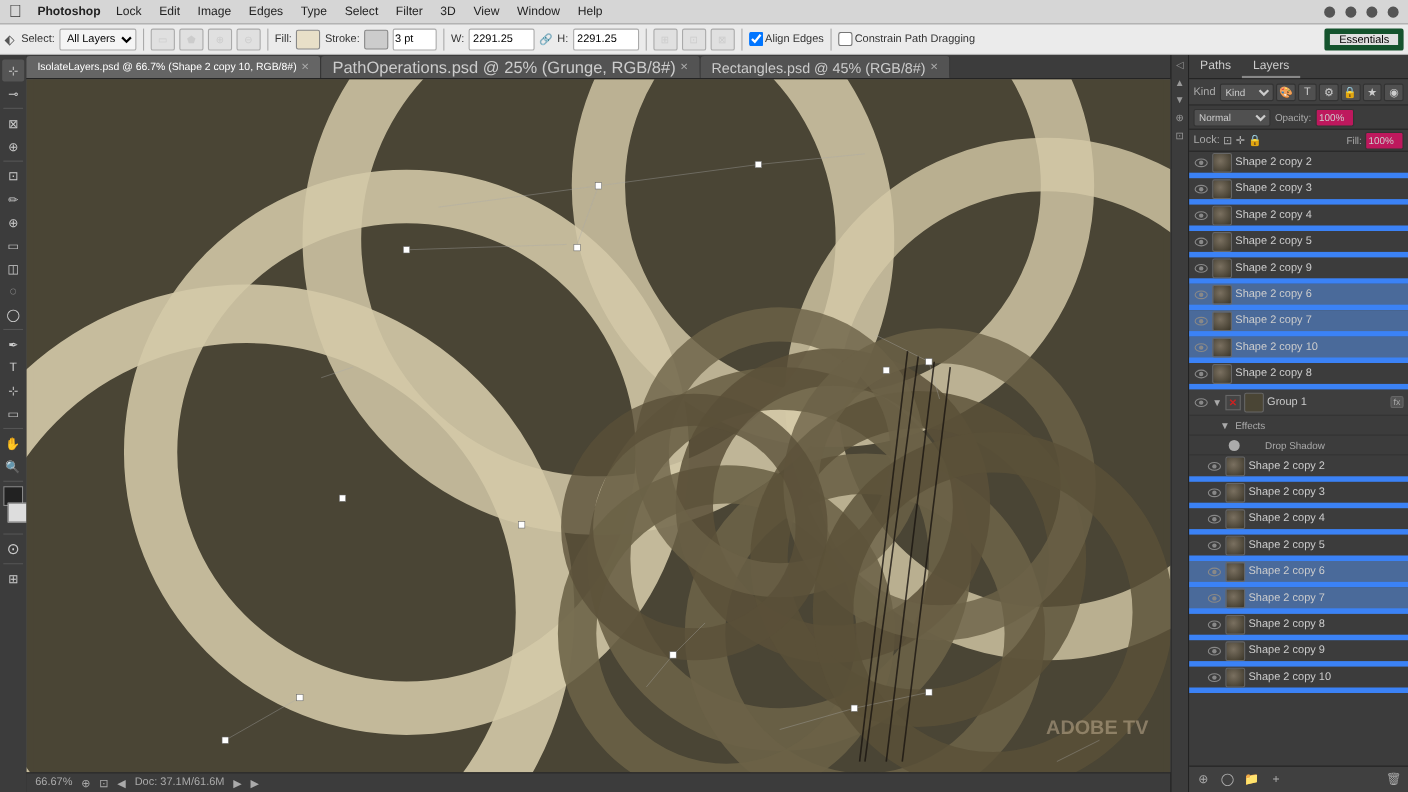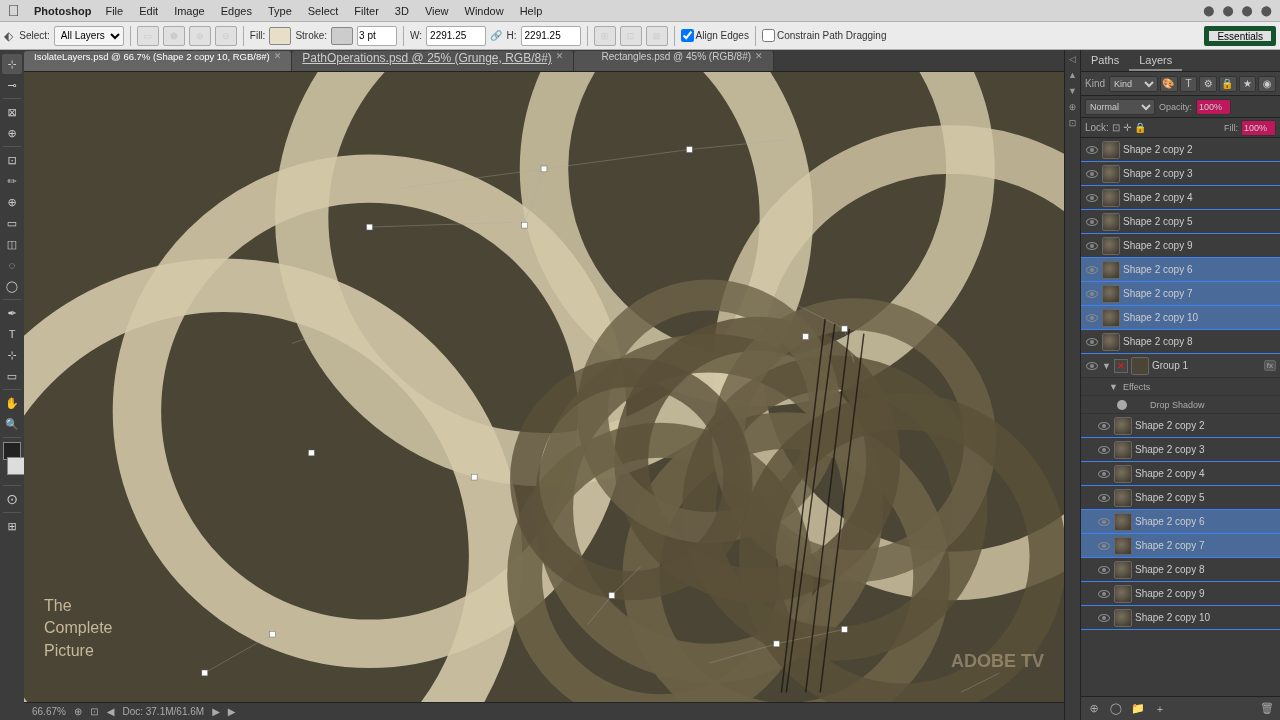--- a/index.html
+++ b/index.html
@@ -42,21 +42,21 @@
 
     
     #canvas-area { flex: 1; display: flex; flex-direction: column; background: #3d3d3d; }
 
     
     #tabs-bar {
       height: 22px; background: #3c3c3c; display: flex; align-items: flex-end;
       border-bottom: 1px solid #222; flex-shrink: 0;
     }
     .tab { height: 20px; padding: 0 10px; background: #535353; color: #ccc; font-size: 10px;
-      display: flex; gap: 4px; cursor: pointer; border-right: 1px solid #333;
+      display: flex; align-items: center; gap: 4px; cursor: pointer; border-right: 1px solid #333;
       border-top-left-radius: 3px; border-top-right-radius: 3px; }
     .tab.active { background: #656565; color: #fff; }
     .tab .close-x { color: #aaa; font-size: 9px; }
 
     
     #canvas-container { flex: 1; overflow: hidden; position: relative; background: #525252; }
 
     
     #artwork {
       position: absolute; top: 0; left: 0; width: 100%; height: 100%;
@@ -101,21 +101,21 @@
     #lock-bar {
       height: 20px; background: #3c3c3c; display: flex; align-items: center; padding: 0 4px; gap: 3px; border-bottom: 1px solid #222;
     }
     .lock-btn { font-size: 10px; color: #aaa; cursor: pointer; }
     .fill-label { font-size: 9px; color: #aaa; margin-left: auto; }
 
     
     #layers-list { flex: 1; overflow-y: auto; background: #3c3c3c; }
     .layer-item {
       height: 24px; display: flex; align-items: center; padding: 0 4px; gap: 3px;
-      cursor: pointer; border-bottom: 1px solid #3b82f6; position: relative;
+      cursor: pointer; border-bottom: 5px solid #3b82f6; position: relative;
     }
     .layer-item.selected { background: #4a6a9a; }
     .layer-visibility { width: 14px; height: 14px; display: flex; align-items: center; justify-content: center; cursor: pointer; flex-shrink: 0; }
     .eye-icon { width: 12px; height: 8px; border: 1px solid #888; border-radius: 50%; position: relative; display: flex; align-items: center; justify-content: center; }
     .eye-dot { width: 4px; height: 4px; background: #888; border-radius: 50%; }
     .layer-name { font-size: 10px; color: #ccc; flex: 1; white-space: nowrap; overflow: hidden; text-overflow: ellipsis; }
     .layer-fx-badge { font-size: 8px; color: #aaa; background: #555; border: 1px solid #666; border-radius: 2px; padding: 0 2px; }
 
     
     .layer-group { height: 24px; display: flex; align-items: center; padding: 0 4px; gap: 3px; cursor: pointer; border-bottom: 1px solid #333; background: #3e3e3e; }
@@ -152,21 +152,21 @@
 
     .thumb-circle { width: 18px; height: 18px; background: radial-gradient(circle at 40% 40%, #7a7060, #3a3528); border: 1px solid #666; border-radius: 2px; flex-shrink: 0; }
     .thumb-group { width: 18px; height: 18px; background: #4a4535; border: 1px solid #666; border-radius: 2px; flex-shrink: 0; position: relative; }
   </style>
 </head>
 <body>
 
 <div id="menubar">
   <span style="padding:0 8px;font-size:16px;color:#333;"></span>
   <span style="font-weight:bold;color:#222;padding:0 6px;font-size:11px;">Photoshop</span>
-  <span class="menu-item">File</span>
+  <span class="menu-item">Lock</span>
   <span class="menu-item">Edit</span>
   <span class="menu-item">Image</span>
   <span class="menu-item">Edges</span>
   <span class="menu-item">Type</span>
   <span class="menu-item">Select</span>
   <span class="menu-item">Filter</span>
   <span class="menu-item">3D</span>
   <span class="menu-item">View</span>
   <span class="menu-item">Window</span>
   <span class="menu-item">Help</span>
@@ -254,25 +254,25 @@
   </div>
 
   <div id="canvas-area">
 
     <div id="tabs-bar">
       <div class="tab active">
         <span style="font-size:9.5px;">IsolateLayers.psd @ 66.7% (Shape 2 copy 10, RGB/8#)</span>
         <span class="close-x">✕</span>
       </div>
       <div class="tab">
-        <span style="font-size:12px;text-decoration:underline;">PathOperations.psd @ 25% (Grunge, RGB/8#)</span>
+        <span style="font-size:15px;">PathOperations.psd @ 25% (Grunge, RGB/8#)</span>
         <span class="close-x">✕</span>
       </div>
       <div class="tab">
-        <span style="font-size:10px;margin-left:17px;">Rectangles.psd @ 45% (RGB/8#)</span>
+        <span style="font-size:13px;">Rectangles.psd @ 45% (RGB/8#)</span>
         <span class="close-x">✕</span>
       </div>
     </div>
 
     <div id="canvas-container">
       <div id="artwork">
         <svg id="artwork-svg" viewBox="0 0 1060 650" xmlns="http://www.w3.org/2000/svg">
 
           <rect width="1060" height="650" fill="#4a4535"></rect>
 
@@ -335,25 +335,20 @@
           </g>
 
           <g stroke="#1a1510" stroke-width="1.5" opacity="0.8">
             <line x1="830" y1="260" x2="780" y2="640"></line>
             <line x1="820" y1="255" x2="775" y2="640"></line>
             <line x1="845" y1="265" x2="800" y2="640"></line>
             <line x1="860" y1="270" x2="815" y2="640"></line>
           </g>
         </svg>
 
-        <div id="corner-text">
-          <div>The</div>
-          <div>Complete</div>
-          <div>Picture</div>
-        </div>
 
         <div id="watermark">ADOBE TV</div>
       </div>
     </div>
 
     <div id="status-bar">
       <span>66.67%</span>
       <span style="cursor:pointer;">⊕</span>
       <span style="cursor:pointer;">⊡</span>
       <span class="status-arrow">◀</span>

